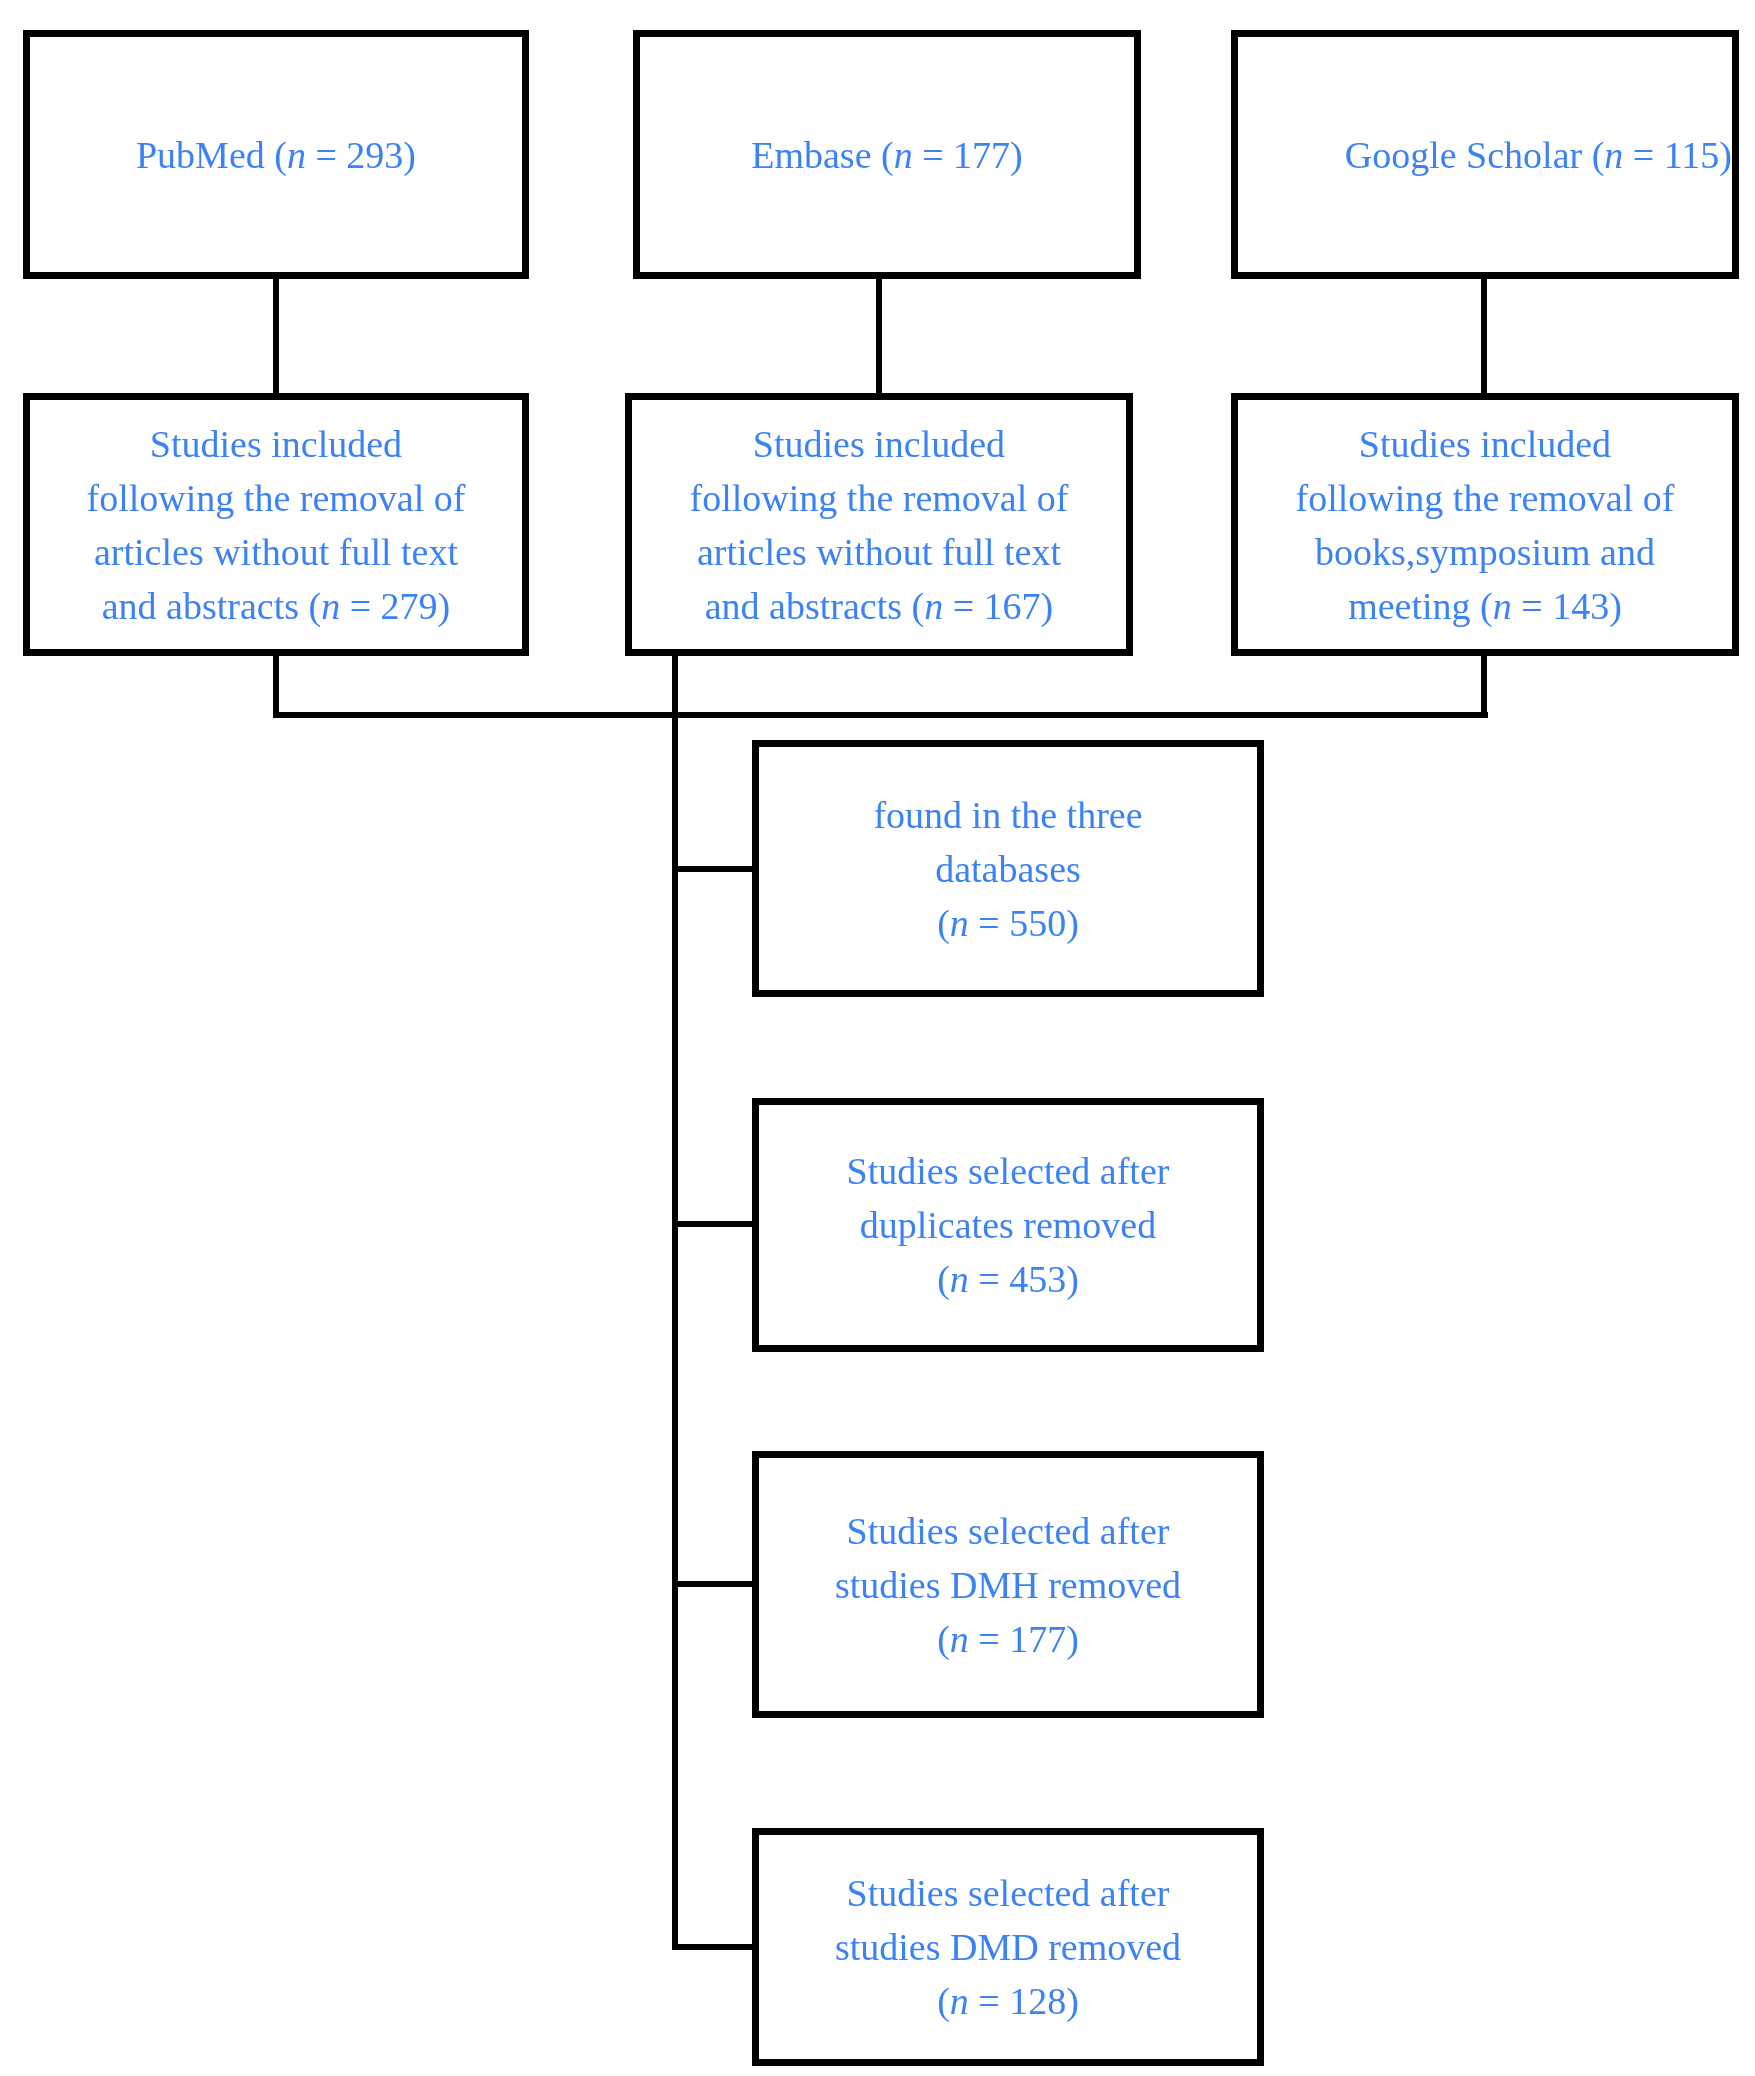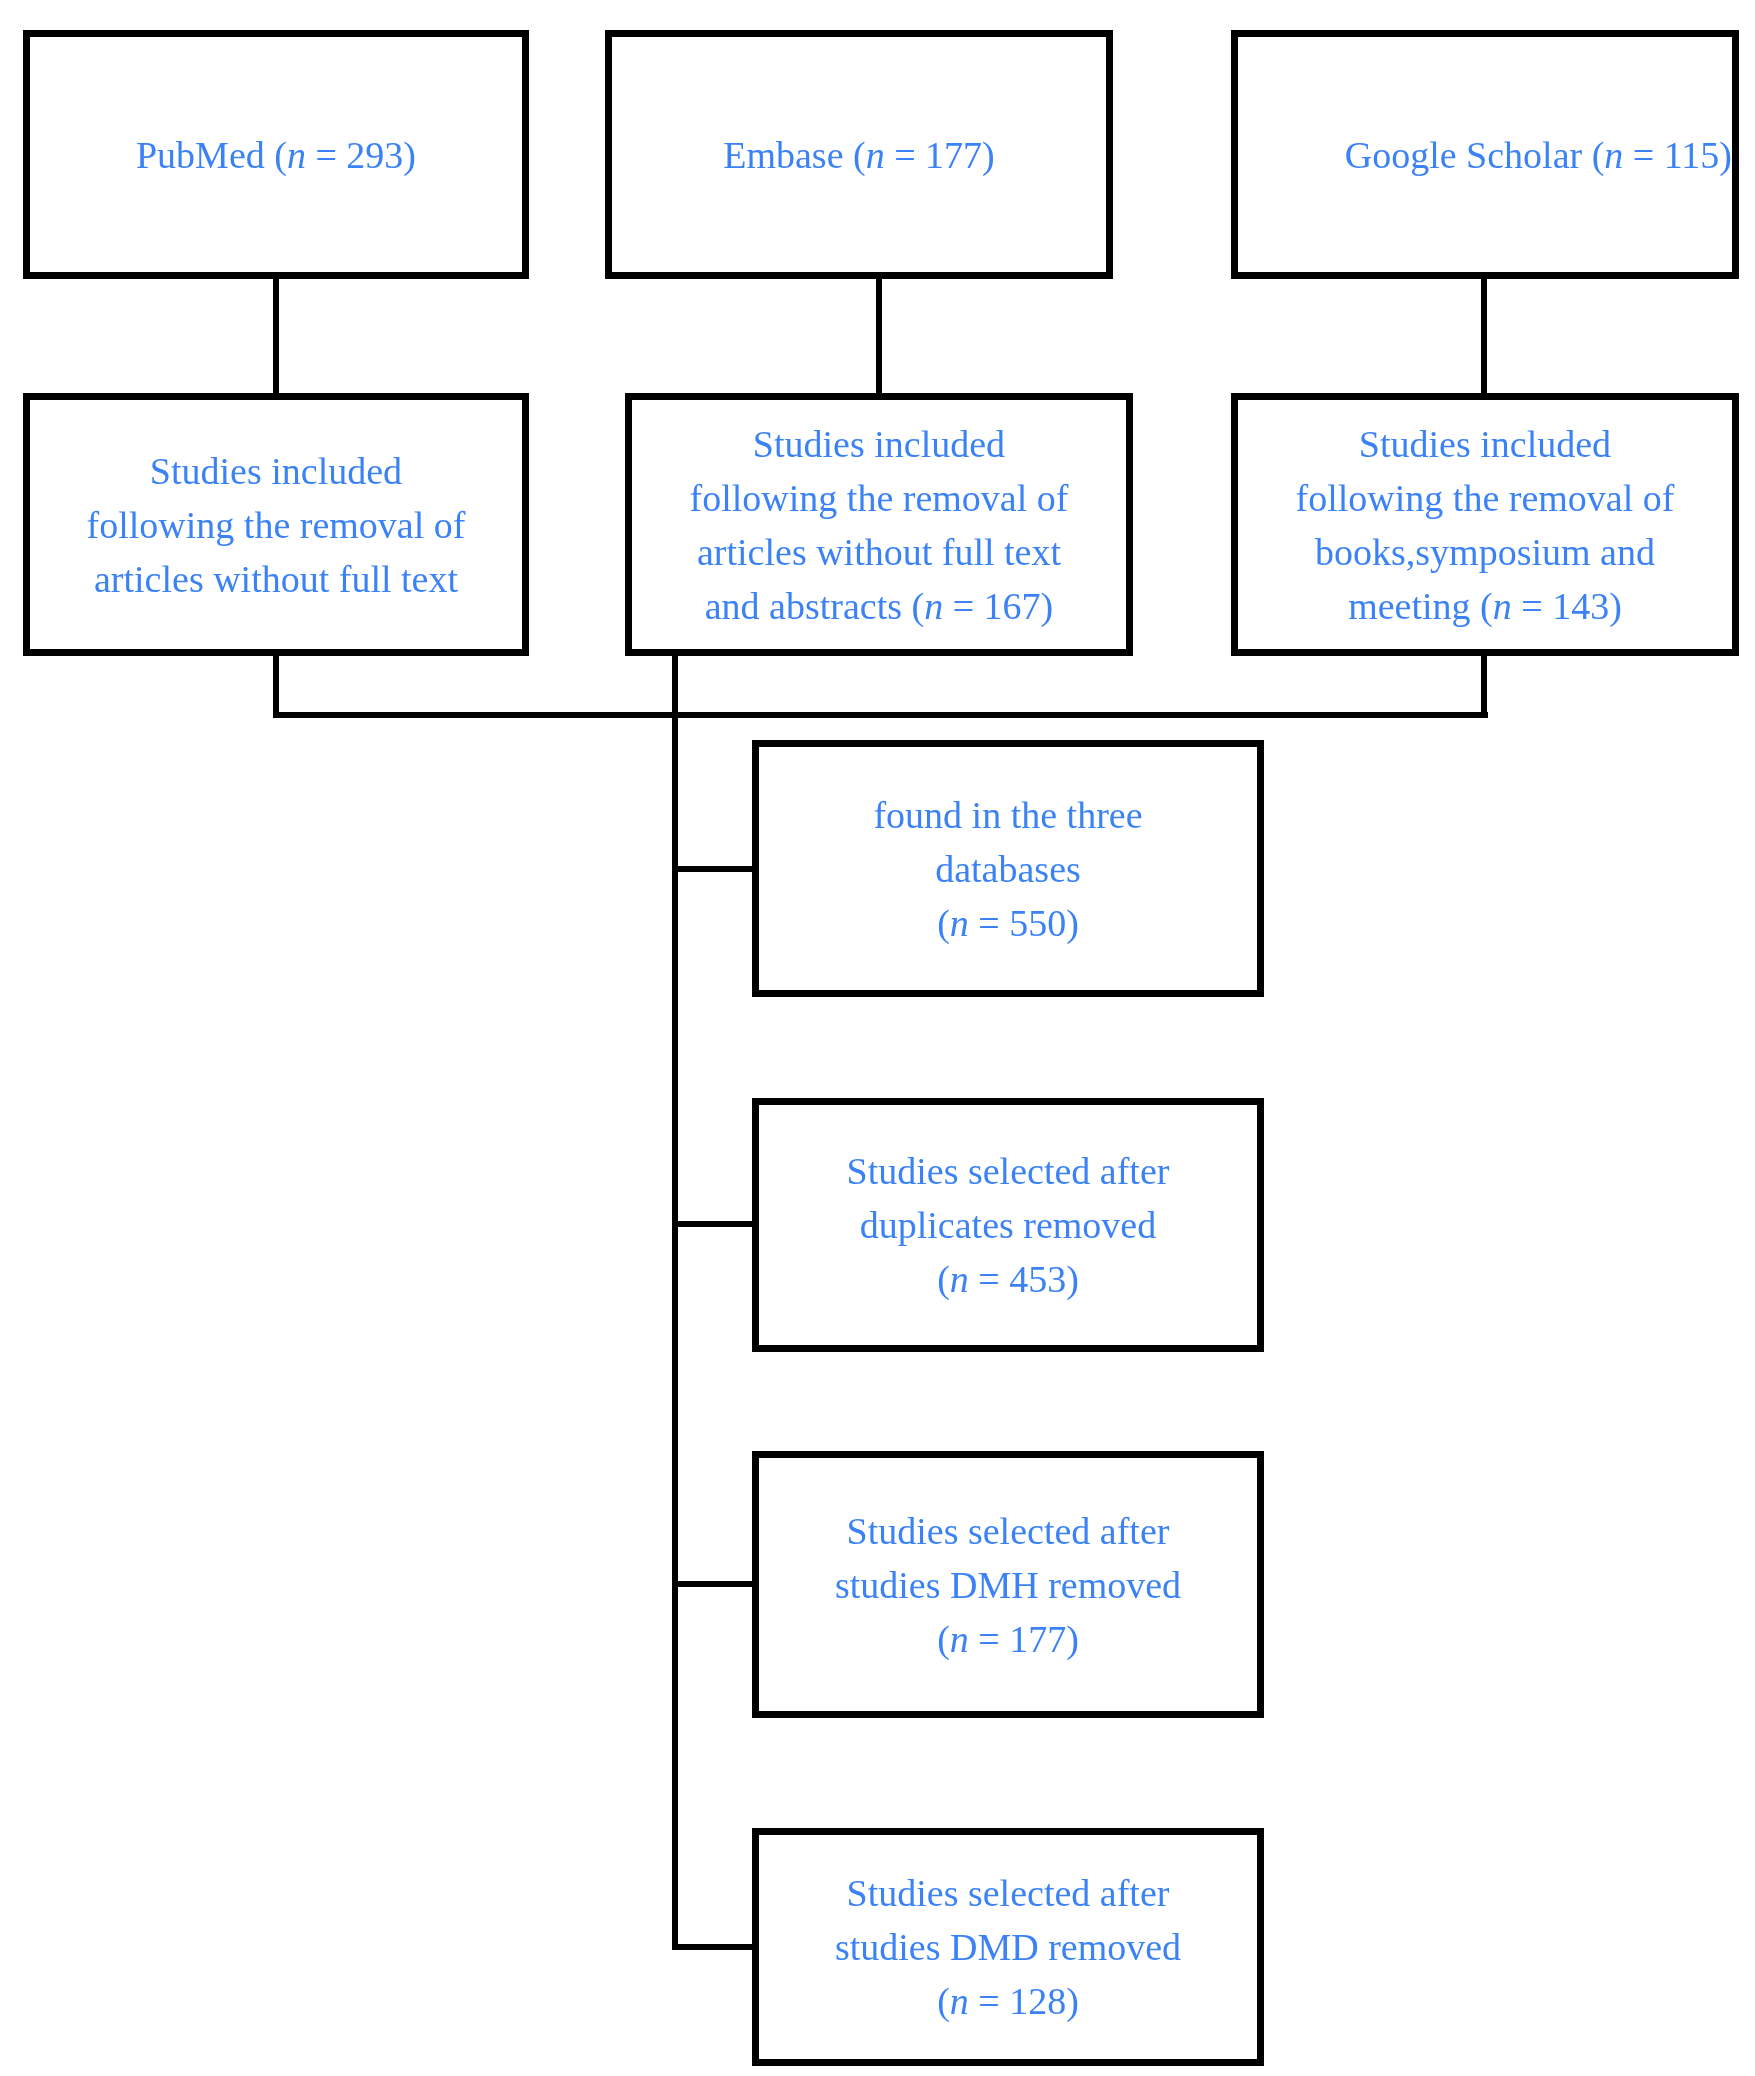--- a/index.html
+++ b/index.html
@@ -42,36 +42,37 @@
 </style>
 </head>
 <body>
 
 <div class="canvas">
 
   <div class="box" style="left:23px; top:30px; width:506px; height:249px;">
     <div class="line"><span>PubMed (</span><i>n</i><span> = 293)</span></div>
   </div>
 
-  <div class="box" style="left:605px; top:30px; width:508px; height:249px;text-align:center;">
+  <div class="box" style="left:633px; top:30px; width:508px; height:249px;text-align:center;">
     <div class="line"><span>Embase (</span><i>n</i><span> = 177)</span></div>
   </div>
 
   <div class="box" style="left:1231px; top:30px; width:508px; height:249px;align-items:flex-end;">
     <div class="line"><span>Google Scholar (</span><i>n</i><span> = 115)</span></div>
   </div>
 
   <div class="conn" style="left:273px; top:276px; width:6px; height:121px;"></div>
   <div class="conn" style="left:876px; top:276px; width:6px; height:121px;"></div>
   <div class="conn" style="left:1481px; top:276px; width:6px; height:121px;"></div>
 
   <div class="box" style="left:23px; top:393px; width:506px; height:263px;">
     <div class="line"><span>Studies included</span><i></i><span></span></div>
     <div class="line"><span>following the removal of</span><i></i><span></span></div>
     <div class="line"><span>articles without full text</span><i></i><span></span></div>
+    <div class="line"><span>and abstracts (</span><i>n</i><span> = 279)</span></div>
   </div>
 
   <div class="box" style="left:625px; top:393px; width:508px; height:263px;">
     <div class="line"><span>Studies included</span><i></i><span></span></div>
     <div class="line"><span>following the removal of</span><i></i><span></span></div>
     <div class="line"><span>articles without full text</span><i></i><span></span></div>
     <div class="line"><span>and abstracts (</span><i>n</i><span> = 167)</span></div>
   </div>
 
   <div class="box" style="left:1231px; top:393px; width:508px; height:263px;">

